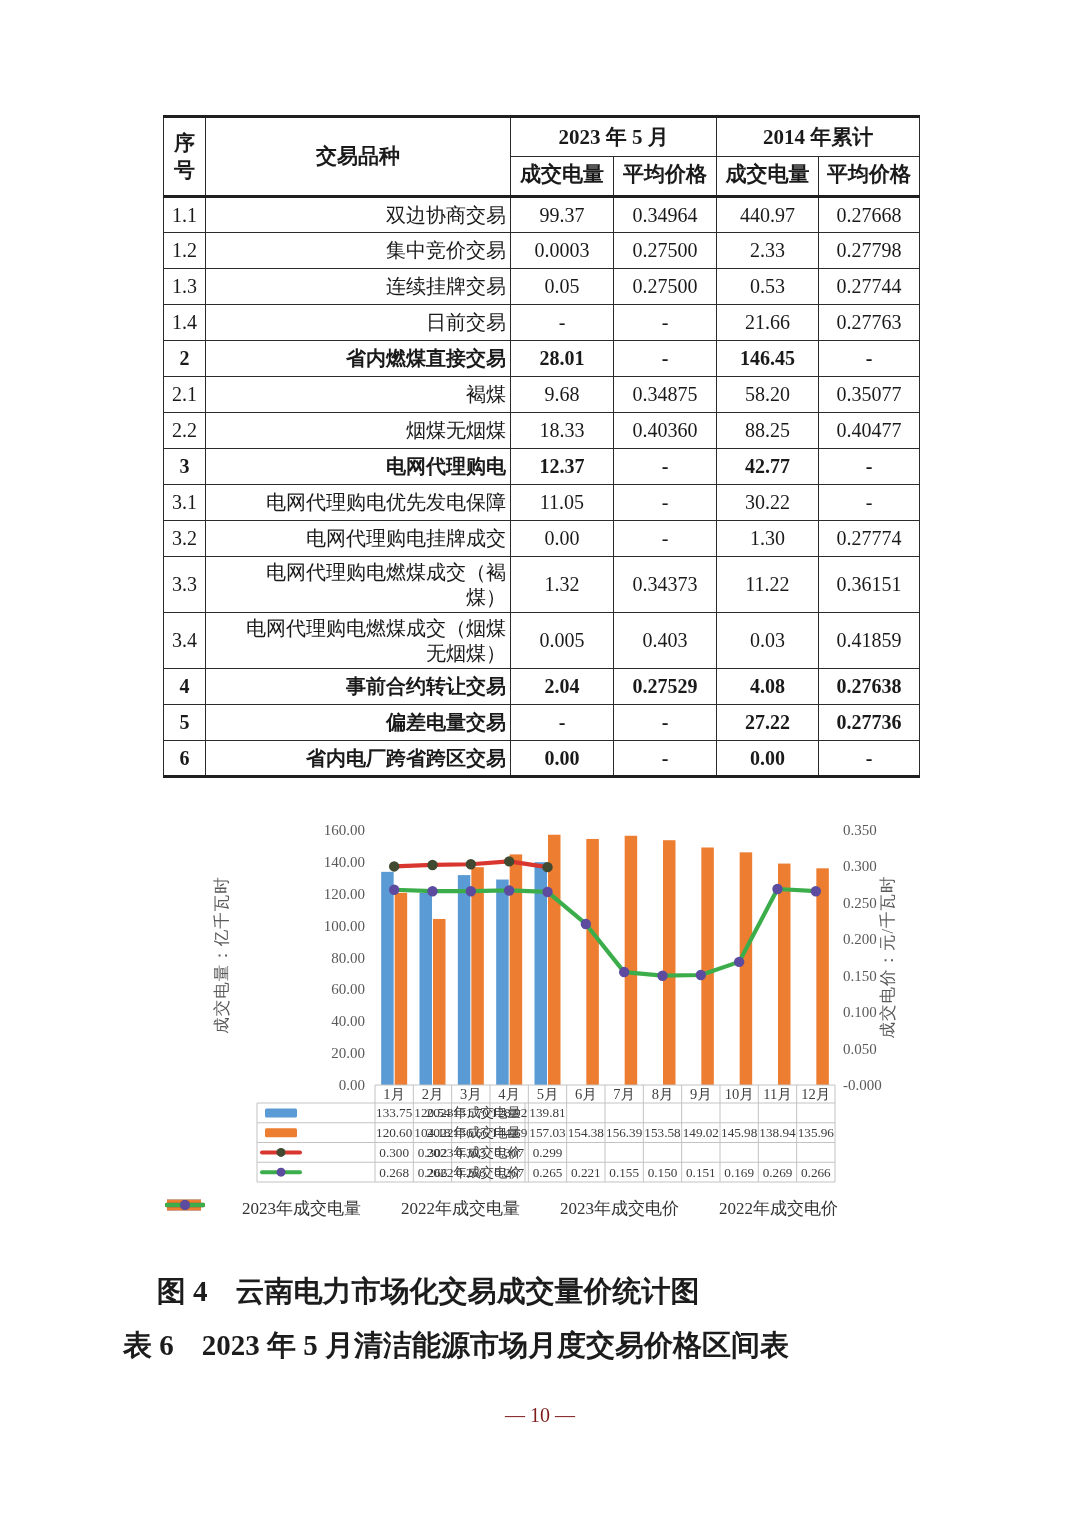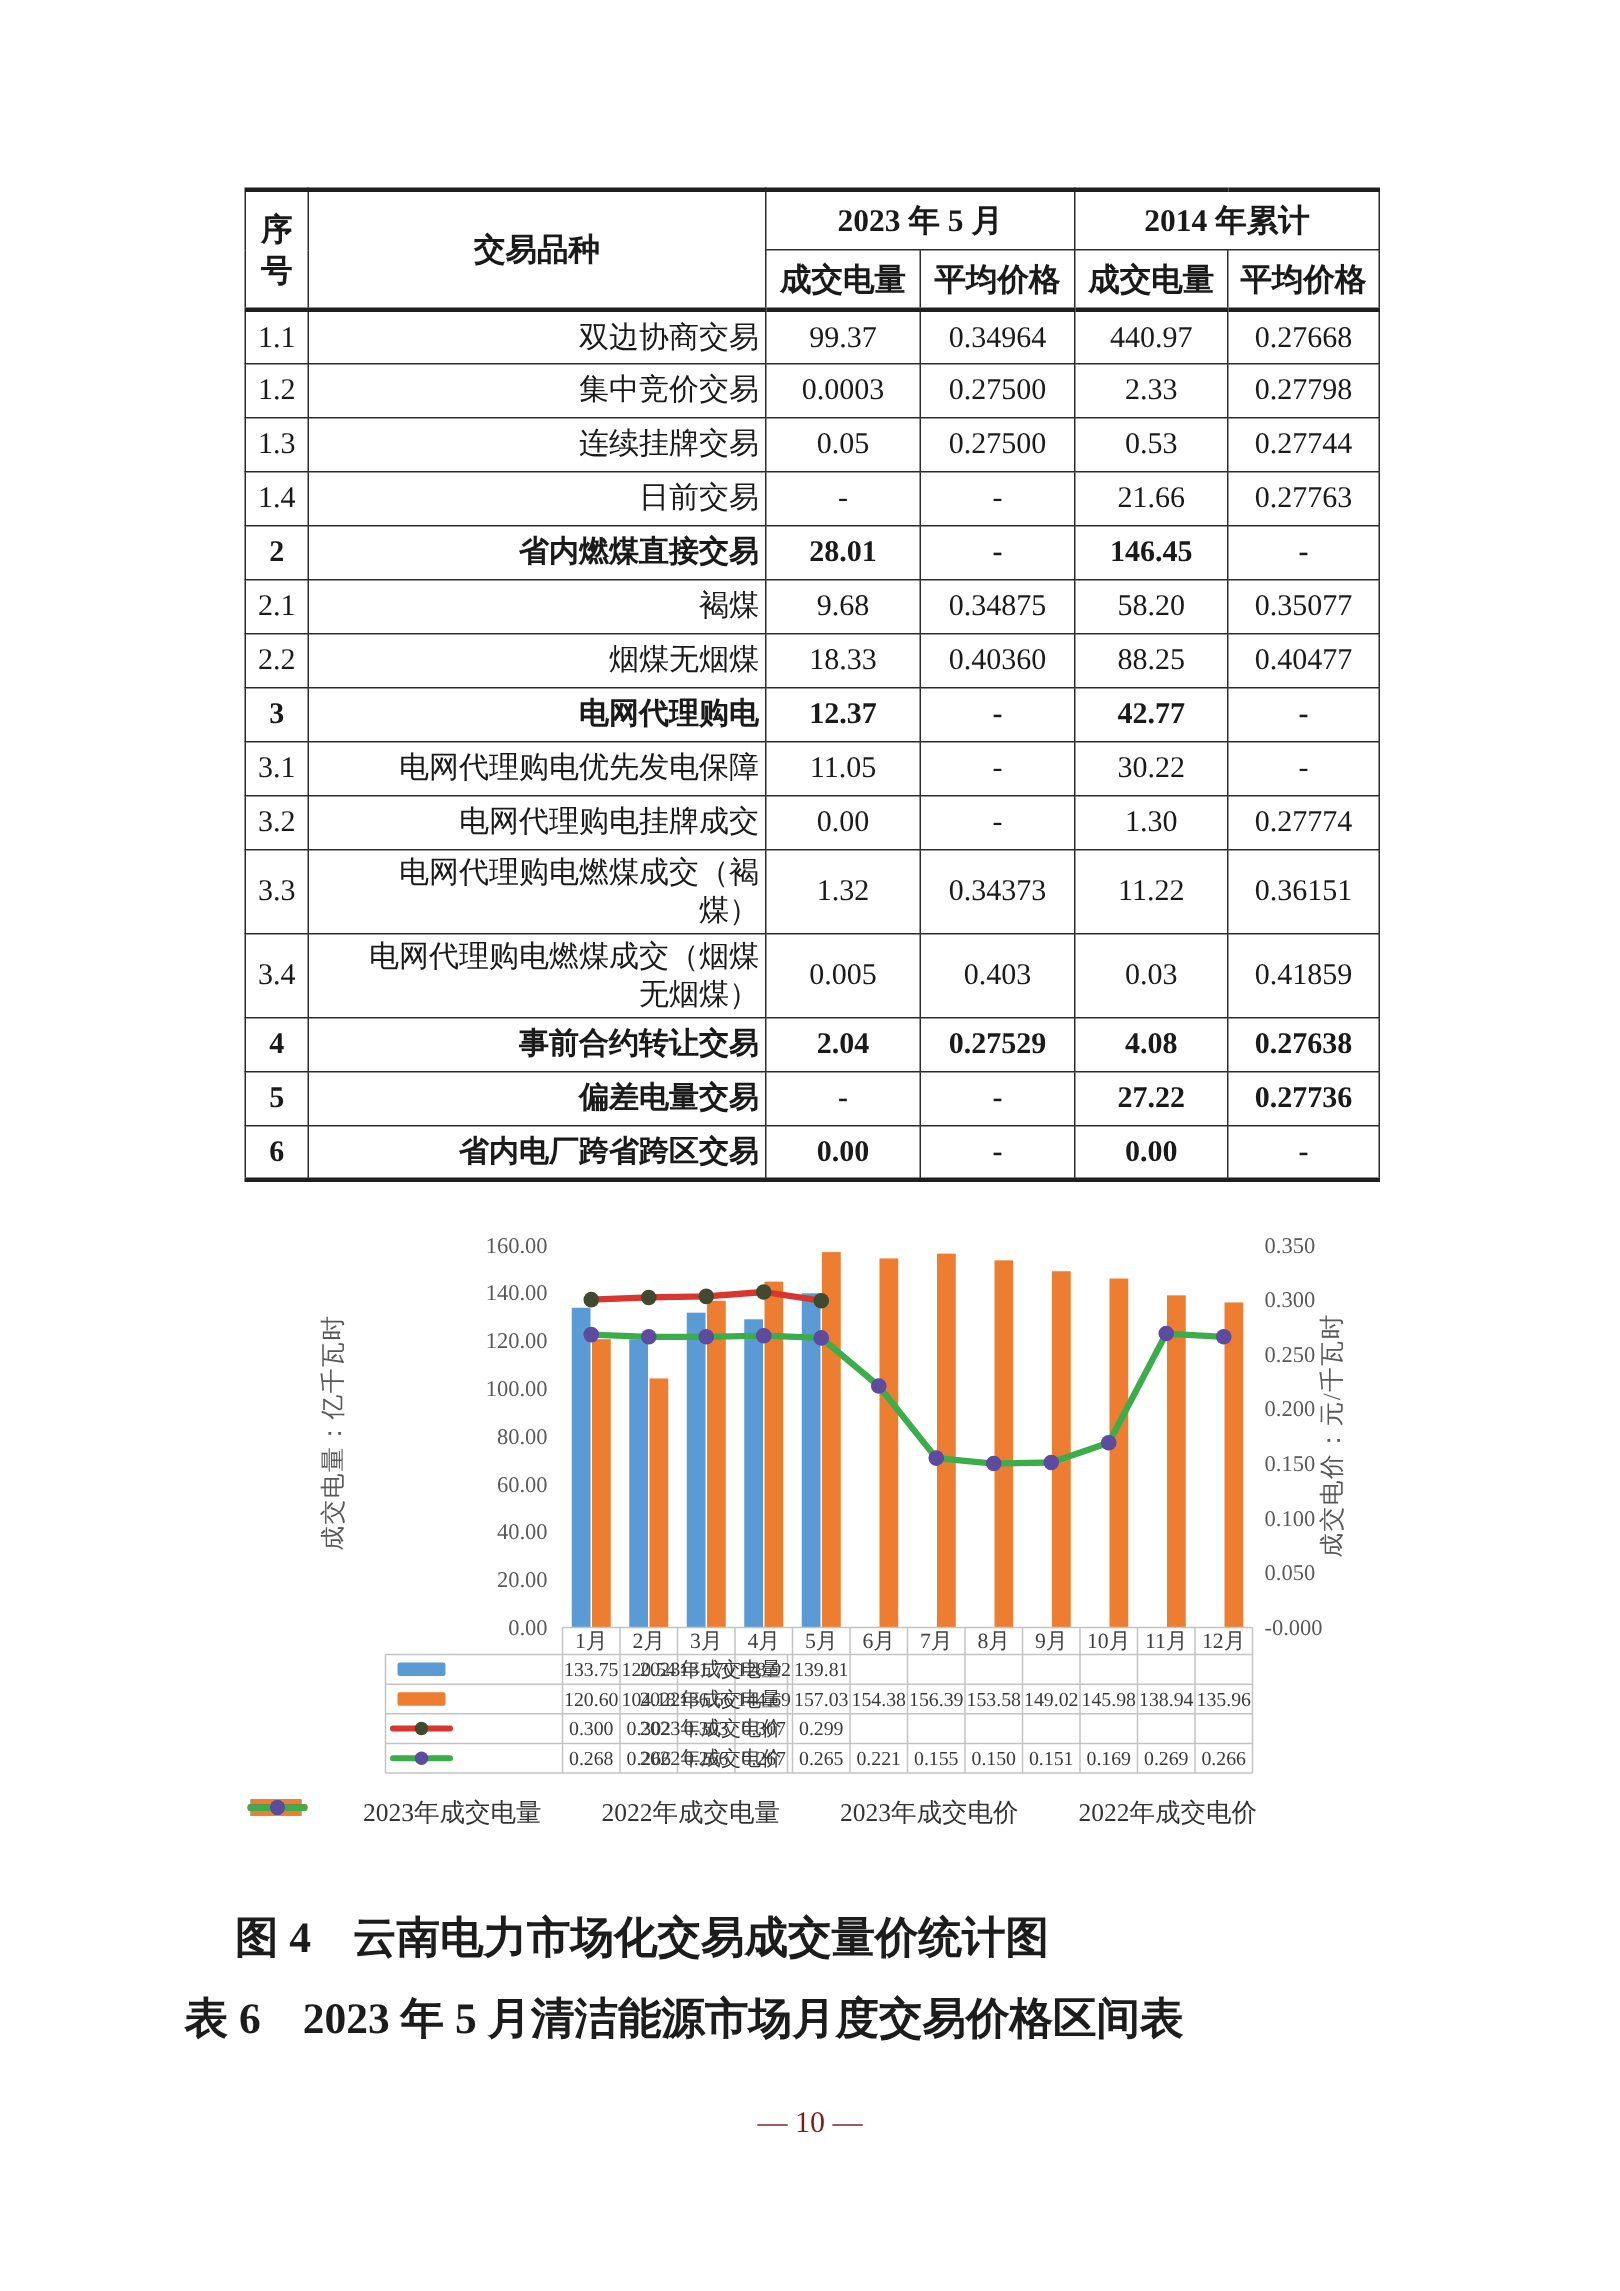--- a/index.html
+++ b/index.html
@@ -1,26 +1,26 @@
 <!DOCTYPE html>
 <html><head>
 <meta charset="utf-8">
 <style>
   html,body{margin:0;padding:0;background:#ffffff;}
   .page{position:relative;width:1080px;height:1527px;background:#ffffff;overflow:hidden;
         font-family:"Liberation Serif","DejaVu Serif",serif;color:#1a1a1a;}
 
   
-  table.main{position:absolute;left:163px;top:125px;border-collapse:collapse;table-layout:fixed;
+  table.main{position:absolute;left:163px;top:115px;border-collapse:collapse;table-layout:fixed;
              border-top:3px solid #1f1f1f;border-bottom:3px solid #1f1f1f;
              border-left:1px solid #2b2b2b;border-right:1px solid #2b2b2b;}
   table.main th, table.main td{border:1px solid #2b2b2b;padding:0 4px;
              font-size:20px;line-height:1.25;vertical-align:middle;}
   table.main th{font-weight:bold;font-size:21px;text-align:center;}
-  table.main tr.hdr2 th{border-bottom:3px solid #1f1f1f;}
+  table.main tr.hdr2 th{border-bottom:3px solid #1f1f1f;font-family:Liberation Mono, monospace;}
   table.main th.span2{border-bottom:3px solid #1f1f1f;}
   table.main td{text-align:center;}
   table.main td.name{text-align:right;padding-left:8px;}
   table.main td.name.ind{text-indent:30px;}
   table.main tr{height:36px;}
   table.main tr.hdr1,table.main tr.hdr2{height:40px;}
   table.main tr.tall{height:56px;}
   table.main tr.bold td{font-weight:bold;}
 
   

